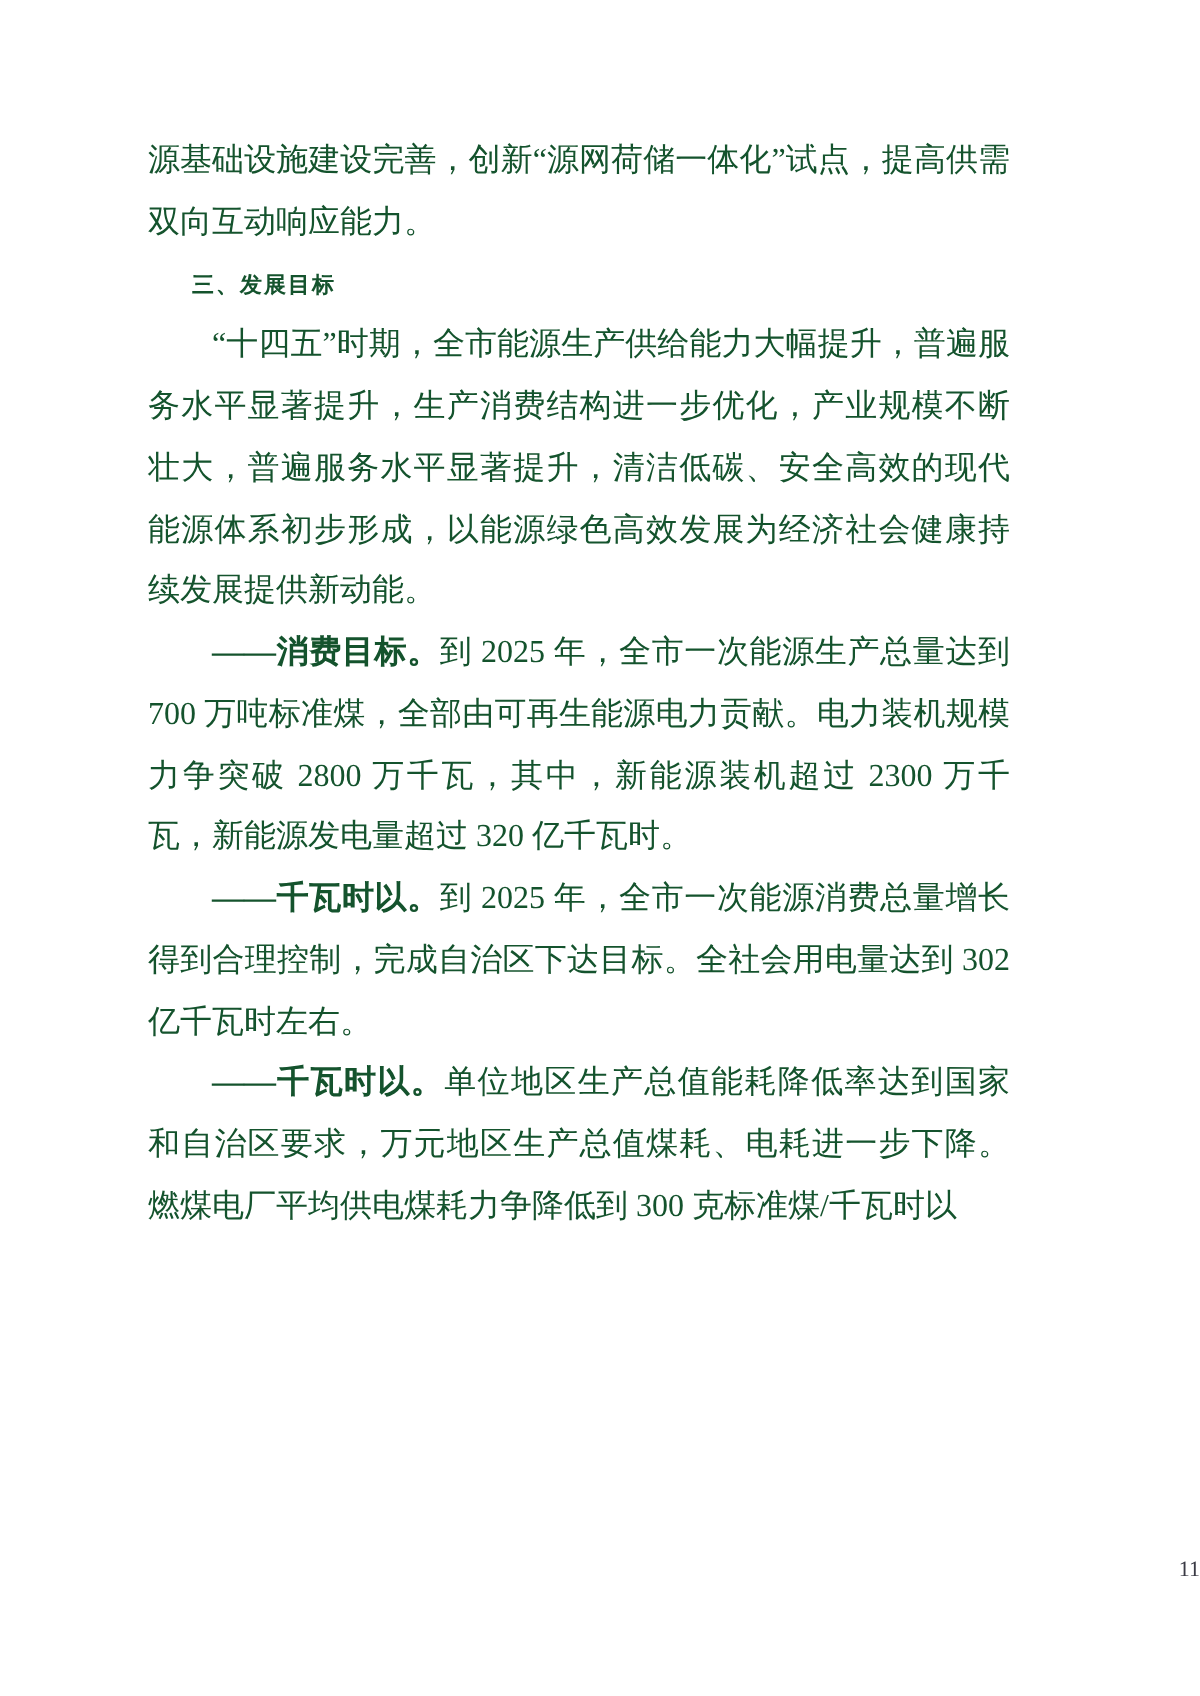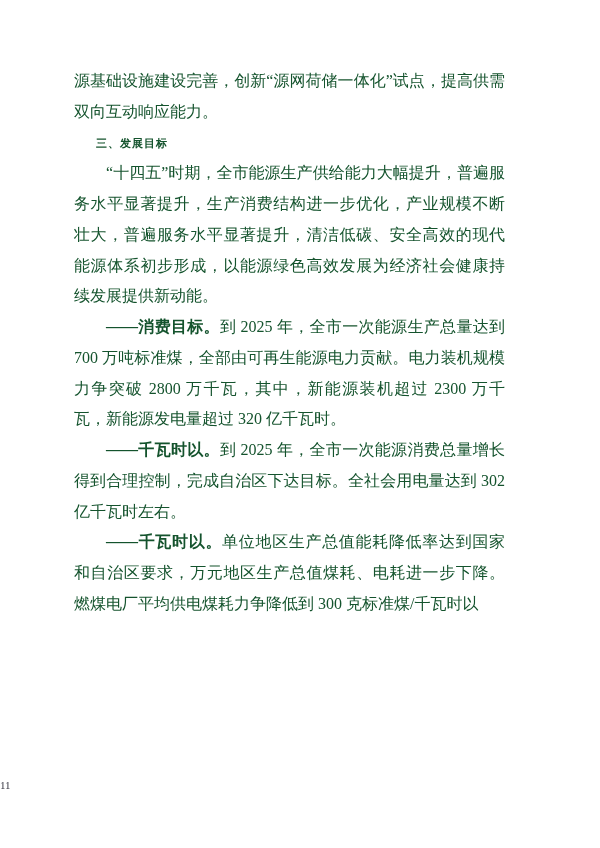--- a/index.html
+++ b/index.html
@@ -45,21 +45,21 @@
     font-weight: bold;
     font-size: 11px;
     letter-spacing: 1px;
     text-align: left;
   }
   .pageno {
     position: absolute;
     left: 0;
     top: 779px;
     width: 100%;
-    text-align: left;
+    text-align: right;
     font-family: "Liberation Serif", "DejaVu Serif", serif;
     font-size: 11px;
     color: #3a3a45;
   }
 </style>
 </head>
 <body>
 
 <div class="page">
   <div class="content">

